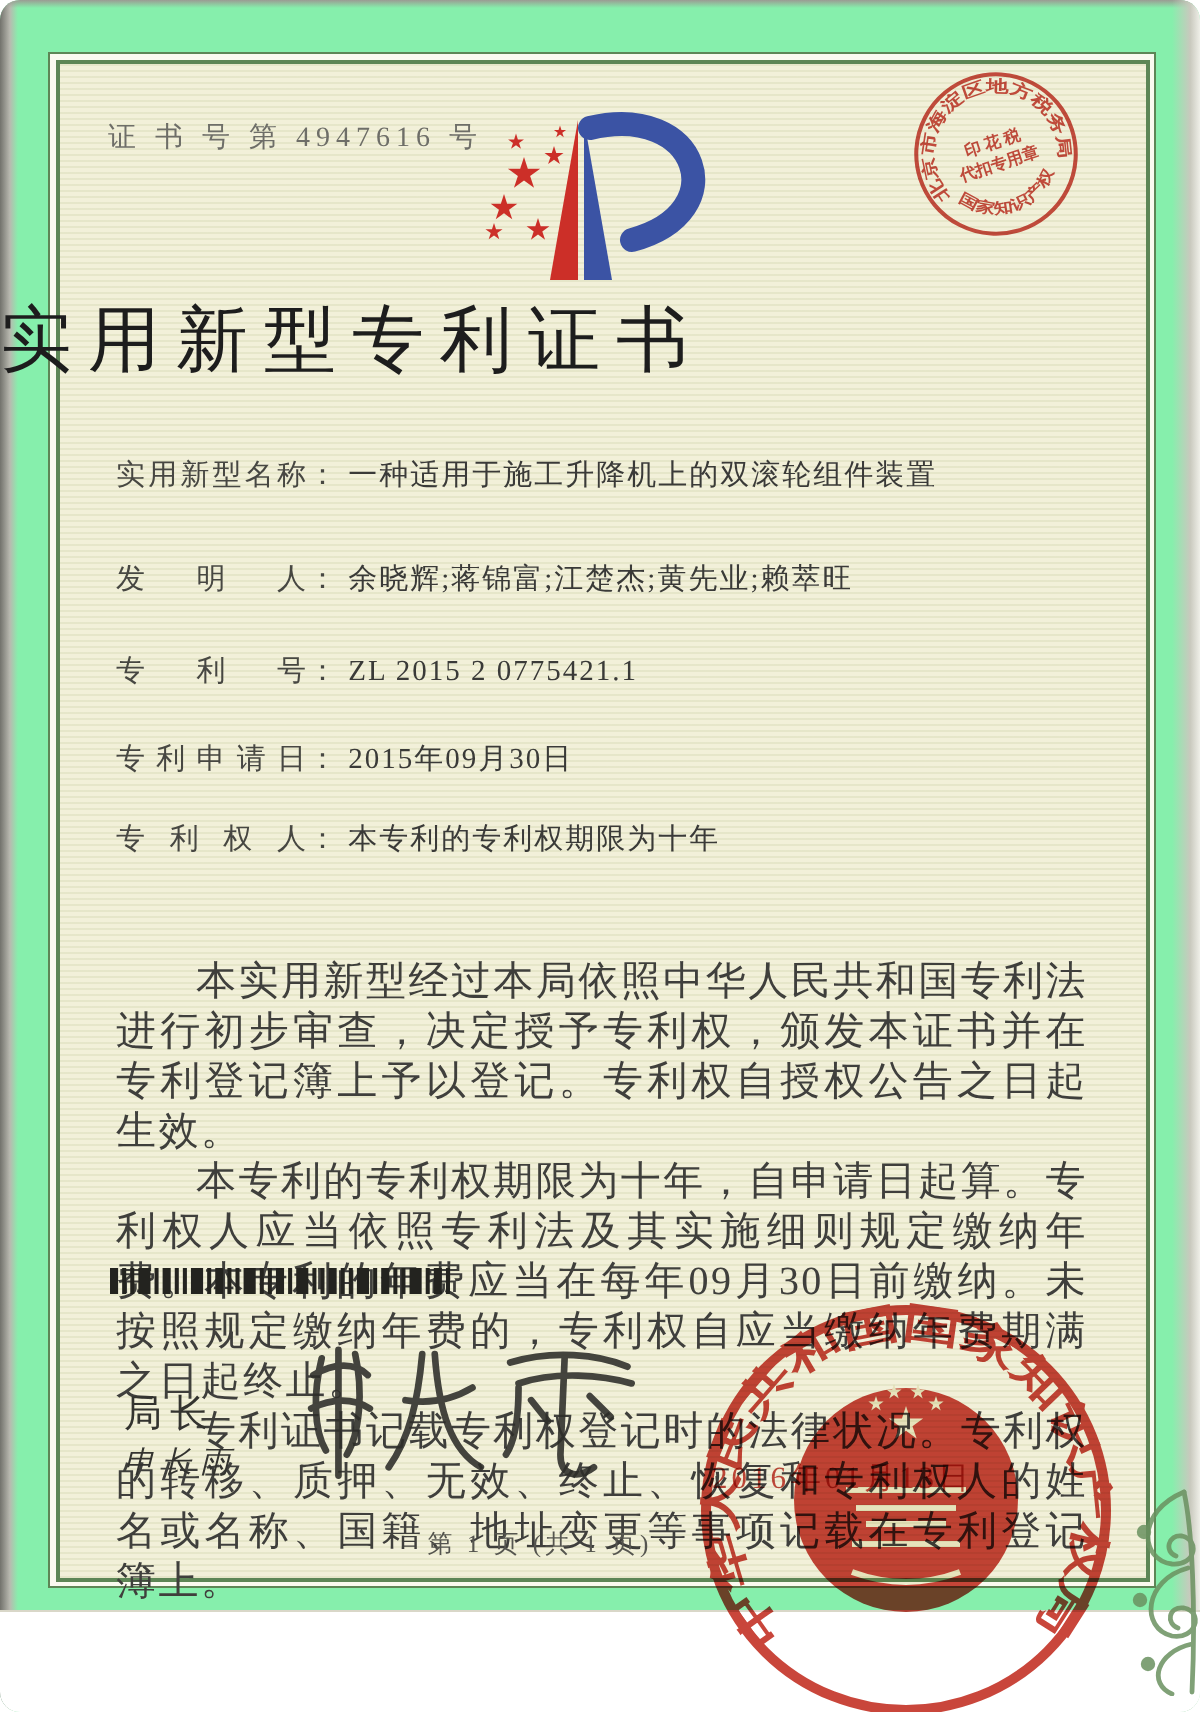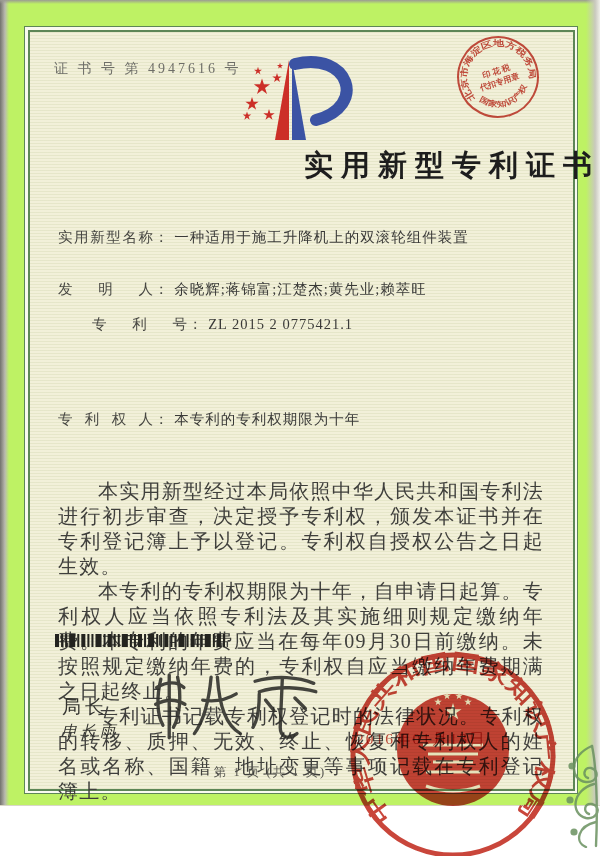--- a/index.html
+++ b/index.html
@@ -1,17 +1,17 @@
 <!DOCTYPE html>
 <html><head>
 <meta charset="utf-8">
 <style>
   html,body{margin:0;padding:0;}
   body{font-family:"Liberation Serif","DejaVu Serif",serif;}
-  #scan{position:relative;width:600px;height:856px;background:#bef264;overflow:hidden;}
+  #scan{position:relative;width:600px;height:856px;background:#86efac;overflow:hidden;border-radius:10px;}
 
   
   .edge-left{position:absolute;left:0;top:0;bottom:0;width:9px;
     background:linear-gradient(90deg,#72726c,#b9b9b0 55%,rgba(255,255,255,0));}
   .edge-top{position:absolute;left:0;top:0;right:0;height:4px;
     background:linear-gradient(180deg,#9b9b93,rgba(255,255,255,0));}
   .edge-right{position:absolute;right:0;top:0;bottom:0;width:14px;
     background:linear-gradient(270deg,#efefe8,#c9c9be 35%,rgba(255,255,255,0));}
   .band-bottom{position:absolute;left:0;top:805px;right:0;height:51px;background:#ffffff;
     border-top:1px solid #d9d7c8;z-index:1;}
@@ -20,29 +20,29 @@
   .cert{position:absolute;left:24px;top:26px;width:552px;height:766px;
     border:1.5px solid #5d8656;background:#fafaf0;z-index:0;}
   .cert::before{content:"";position:absolute;inset:2.5px;border:2.5px solid #5d8656;
     background:
       repeating-linear-gradient(180deg, rgba(166,178,118,.16) 0 1px, rgba(0,0,0,0) 1px 3px),
       #f2f0d9;}
 
   .abs{position:absolute;z-index:2;}
   .cert-no{left:54px;top:60px;font-size:14px;letter-spacing:3px;color:#6e6e68;}
   .logo{left:225px;top:54px;width:150px;height:92px;}
-  .title{left:0;right:0;top:146px;text-align:right;font-size:29px;color:#1d1d1d;
-    letter-spacing:8px;font-weight:700;}
+  .title{left:0;right:0;top:146px;text-align:left;font-size:36px;color:#1d1d1d;
+    letter-spacing:8px;font-weight:400;}
 
   .field{left:58px;right:40px;font-size:14.5px;color:#3d3d3d;letter-spacing:1px;}
   .flabel{display:inline-block;width:96px;text-align:justify;text-align-last:justify;
     color:#474742;vertical-align:top;}
   .fcolon{color:#474742;}
   .fval{color:#3a3a38;}
-  .f1{top:228px;} .f2{top:280px;} .f3{top:315px;margin-left:34px;} .f4{top:370px;} .f5{top:410px;} .f6{top:455px;}
+  .f1{top:228px;} .f2{top:280px;} .f3{top:326px;} .f4{top:370px;} .f5{top:410px;} .f6{top:455px;}
 
   .bodytext{left:58px;width:486px;top:479px;font-size:20px;line-height:25px;
     color:#3f3f3c;letter-spacing:1.2px;text-align:justify;}
   .bodytext p{margin:0;text-indent:2em;}
 
   .barcode{left:55px;top:634px;width:170px;height:13px;}
   .signer-title{left:62px;top:694px;font-size:19px;letter-spacing:4px;color:#33332f;text-align:center;}
   .signer-name{left:62px;top:722px;font-size:15px;letter-spacing:4px;color:#33332f;font-style:italic;}
   .signature{left:142px;top:664px;width:178px;height:90px;z-index:3;}
 
@@ -90,20 +90,24 @@
     <span class="flabel">实用新型名称</span><span class="fcolon">：</span>
     <span class="fval">一种适用于施工升降机上的双滚轮组件装置</span>
   </div>
   <div class="abs field f2">
     <span class="flabel">发明人</span><span class="fcolon">：</span>
     <span class="fval">余晓辉;蒋锦富;江楚杰;黄先业;赖萃旺</span>
   </div>
   <div class="abs field f3">
     <span class="flabel">专利号</span><span class="fcolon">：</span>
     <span class="fval">ZL 2015 2 0775421.1</span>
+  </div>
+  <div class="abs field f4">
+    <span class="flabel">专利申请日</span><span class="fcolon">：</span>
+    <span class="fval">2015年09月30日</span>
   </div>
   <div class="abs field f5">
     <span class="flabel">专利权人</span><span class="fcolon">：</span>
     <span class="fval">本专利的专利权期限为十年</span>
   </div>
 
   <div class="abs bodytext">
     <p>本实用新型经过本局依照中华人民共和国专利法进行初步审查，决定授予专利权，颁发本证书并在专利登记簿上予以登记。专利权自授权公告之日起生效。</p>
     <p>本专利的专利权期限为十年，自申请日起算。专利权人应当依照专利法及其实施细则规定缴纳年费。本专利的年费应当在每年09月30日前缴纳。未按照规定缴纳年费的，专利权自应当缴纳年费期满之日起终止。</p>
     <p>专利证书记载专利权登记时的法律状况。专利权的转移、质押、无效、终止、恢复和专利权人的姓名或名称、国籍、地址变更等事项记载在专利登记簿上。</p>

